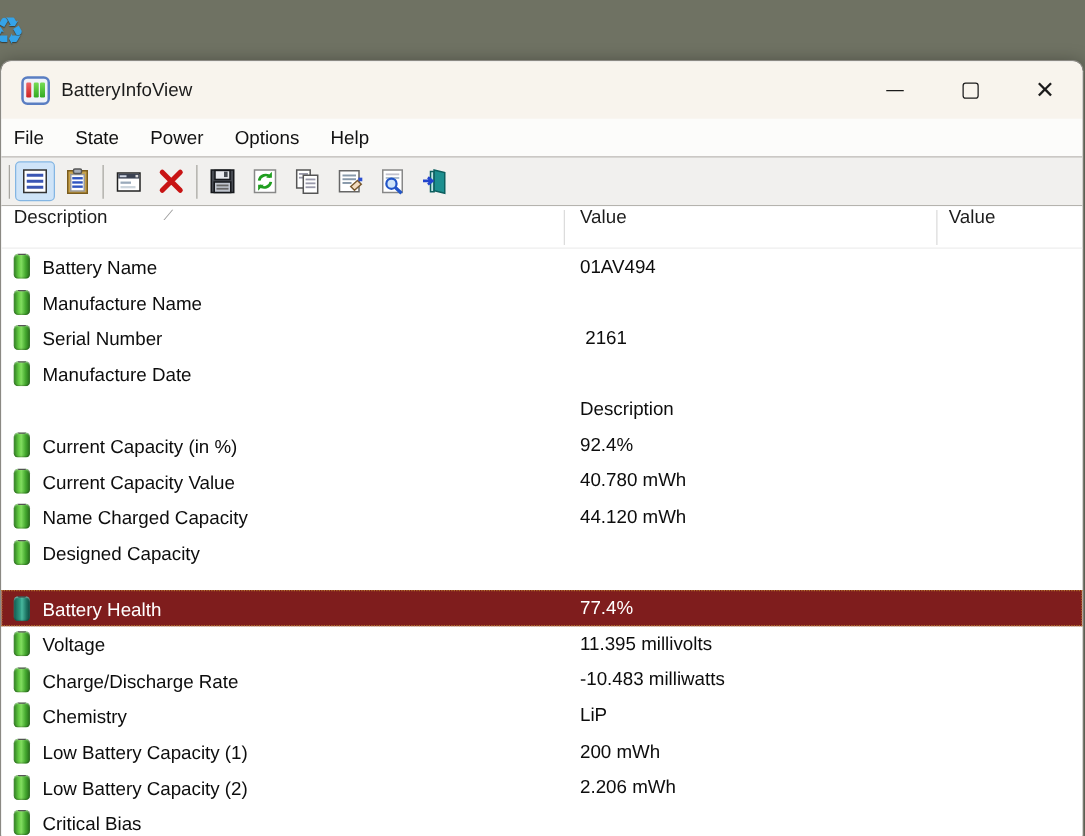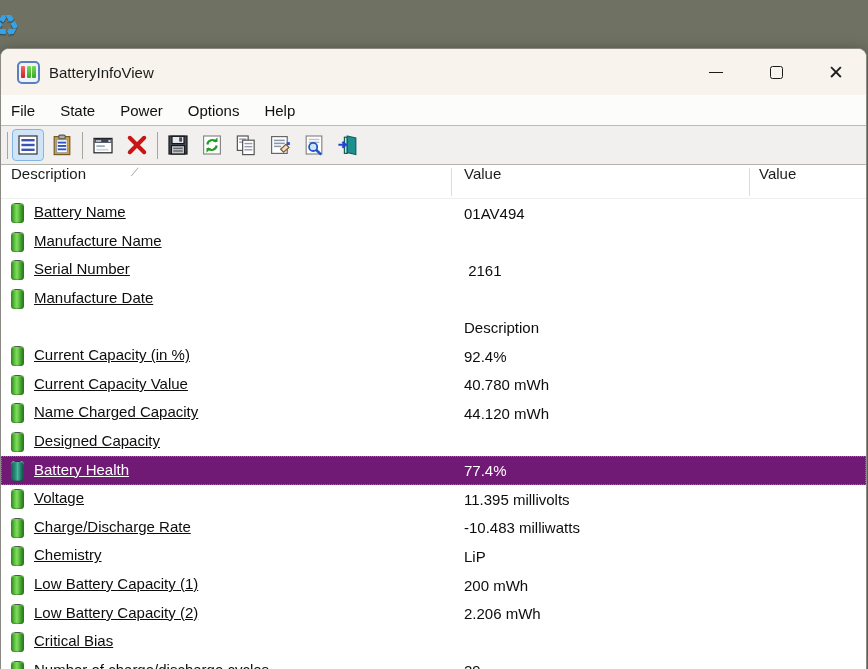--- a/index.html
+++ b/index.html
@@ -54,30 +54,30 @@
   .lv-head { position:relative; height:34px; border-bottom:1px solid #eee; }
   .lv-head .csep { position:absolute; top:3px; width:1px; height:28px; background:#dcdcdc; }
   .hcell { position:absolute; top:0; height:34px; display:flex; align-items:flex-start; font-size:15px; color:#1c1c1c;gap:20px; }
   .hc-desc { left:10px; }
   .hc-v1 { left:463px; }
   .hc-v2 { left:758px; }
   .sortg { margin-left:28px; color:#9a9a9a; font-size:12px; transform:skewX(-12deg); }
 
   .lv-body { position:relative; }
   .lv-row { height:28.6px; display:flex; align-items:center; position:relative; font-size:15px; color:#0d0d0d; }
-  .lv-row .cell-desc { display:flex; align-items:flex-start; padding-left:10px; width:450px; overflow:hidden; white-space:nowrap;text-decoration:underline; }
+  .lv-row .cell-desc { display:flex; align-items:flex-end; padding-left:10px; width:450px; overflow:hidden; white-space:nowrap; }
   .lv-row .cell-val { position:absolute; left:450px; width:298px; padding-left:13px; white-space:pre; overflow:hidden; }
 
   .batt { width:13px; height:20px; min-width:13px; border-radius:3.5px; position:relative; margin-right:10px;
     background:linear-gradient(90deg,#2f7d22,#63ca42 30%,#82dd60 46%,#46aa30 72%,#256a19);
     box-shadow:inset 0 1px 1px rgba(255,255,255,.45), inset 0 -1px 1px rgba(0,0,0,.25); }
   .batt::before { content:""; position:absolute; top:-3px; left:3px; width:7px; height:4px;
     background:linear-gradient(#9a9a9a,#4a4a4a); border-radius:1.5px; }
 
-  .lv-row.selected { background:#701a75; color:#fff; outline:1px dotted #b1742c; outline-offset:-1px; }
+  .lv-row.selected { background:#7f1d1d; color:#fff; outline:1px dotted #b1742c; outline-offset:-1px;margin-top:16px; }
   .lv-row.selected .batt { background:linear-gradient(90deg,#135c52,#2f9b84 40%,#48b89e 50%,#1d7463 78%,#0e4a40); }
   .lv-row.selected .batt::before { background:linear-gradient(#6a6a6a,#2a2a2a); }
 </style>
 </head>
 <body>
 
 <div class="recycle">♻</div>
 
 <div class="win">
 

